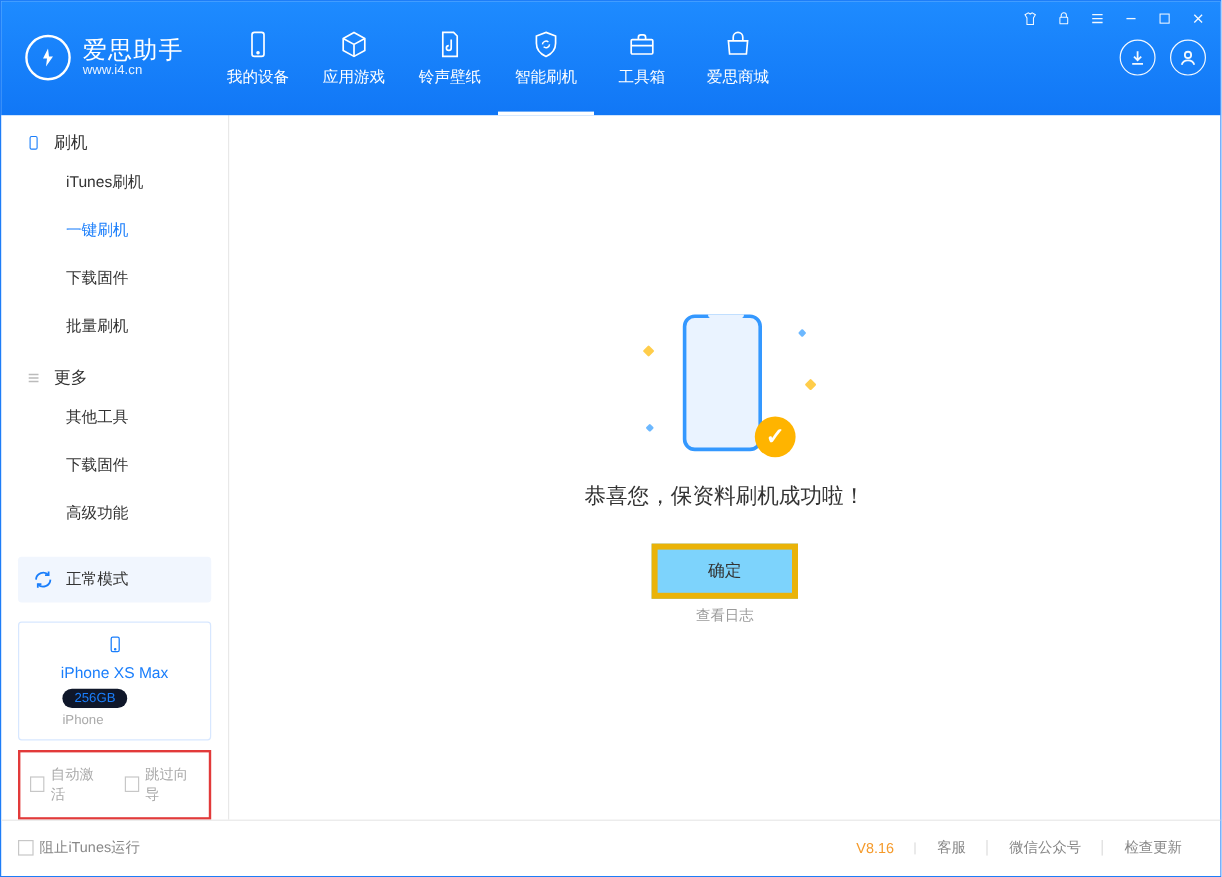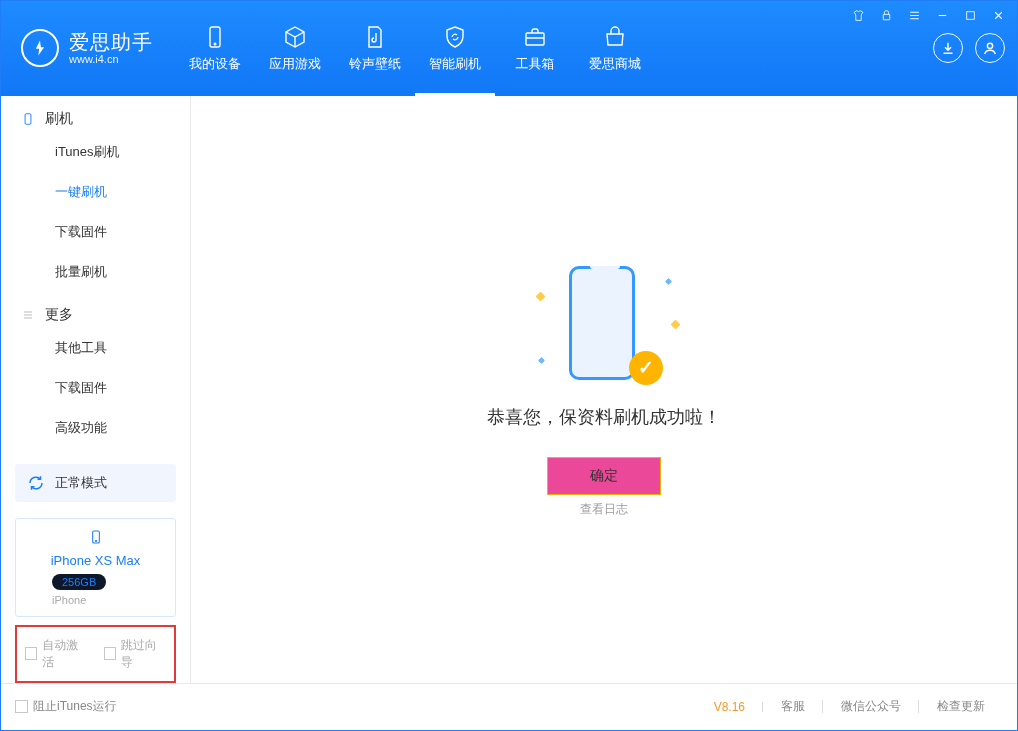--- a/index.html
+++ b/index.html
@@ -53,21 +53,21 @@
 .illus { position: relative; width: 150px; height: 130px; margin-bottom: 14px; }
 .phone { position: absolute; left: 40px; top: 5px; width: 66px; height: 114px; border: 3px solid #3498ff; border-radius: 10px; background: #eaf3ff; }
 .phone::before { content: ""; position: absolute; left: 18px; top: -3px; width: 30px; height: 3px; background: #eaf3ff; border-bottom-left-radius: 4px; border-bottom-right-radius: 4px; }
 .check-badge { position: absolute; right: 16px; bottom: 6px; width: 34px; height: 34px; background: #ffb400; border-radius: 50%; display: flex; align-items: center; justify-content: center; color: #fff; font-size: 19px; font-weight: bold; }
 .sparkle { position: absolute; width: 7px; height: 7px; background: #ffcd4a; transform: rotate(45deg); border-radius: 1px; }
 .sparkle.s1 { left: 8px; top: 32px; }
 .sparkle.s2 { left: 10px; bottom: 28px; background: #6cb8ff; width: 5px; height: 5px;}
 .sparkle.s3 { right: 8px; top: 18px; background: #6cb8ff; width: 5px; height: 5px;}
 .sparkle.s4 { right: 0; top: 60px; }
 .success-title { font-size: 18px; color: #333; margin-bottom: 28px; }
-.ok-btn { border: 1px solid #eab308; padding: 9px 42px; background: #ec4899; cursor: pointer; font-size: 14px; color: #333; margin-bottom: 6px; }
+.ok-btn { border: 5px solid #eab308; padding: 9px 42px; background: #7dd3fc; cursor: pointer; font-size: 14px; color: #333; margin-bottom: 6px; }
 .loglink { color: #9b9b9b; font-size: 12px; cursor: pointer; }
 
 
 .statusbar { height: 48px; border-top: 1px solid #e8e8e8; display: flex; align-items: center; padding: 0 14px; font-size: 12px; color: #888; gap: 31px; }
 .statusbar .chk { color: #888; }
 .statusbar .right { margin-left: auto; display: flex; align-items: center; gap: 0; }
 .statusbar .slink { padding: 0 18px; cursor: pointer; position: relative; }
 .statusbar .sep::after { content: ""; position: absolute; right: 0; top: 2px; bottom: 2px; width: 1px; background: #ddd; }
 .statusbar .ver { color: #f59a2a; padding-right: 18px; position: relative; }
 .statusbar .ver::after { content: ""; position: absolute; right: 0; top: 2px; bottom: 2px; width: 1px; background: #ddd; }

